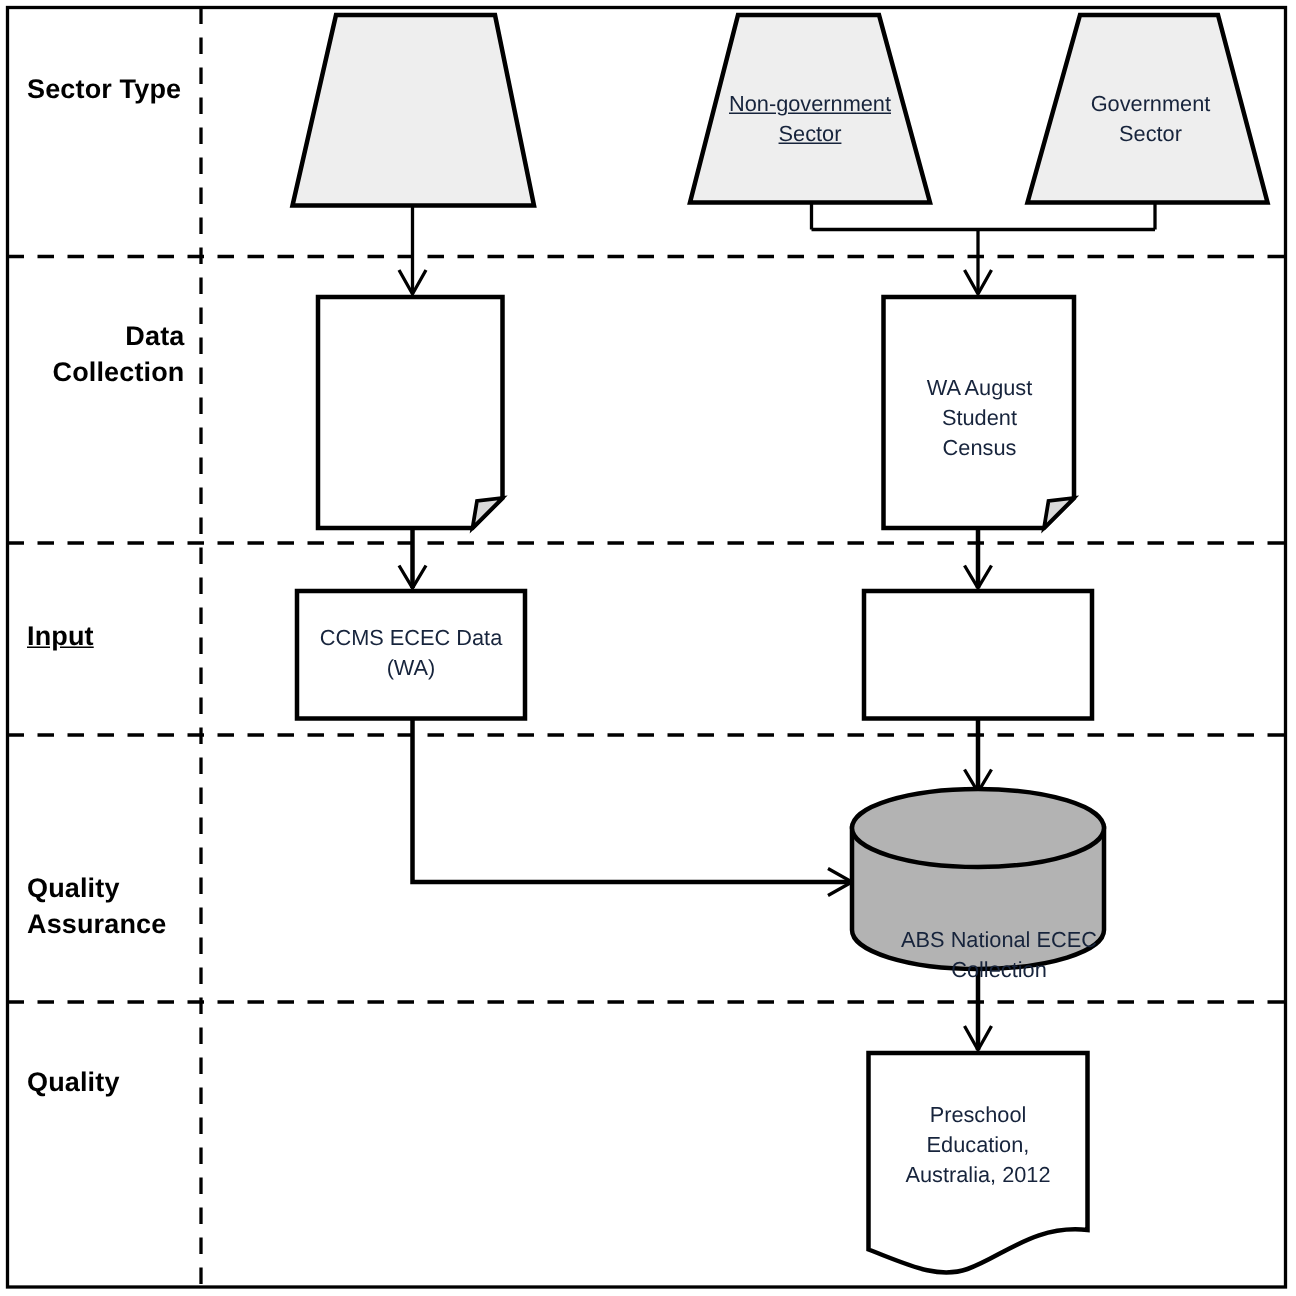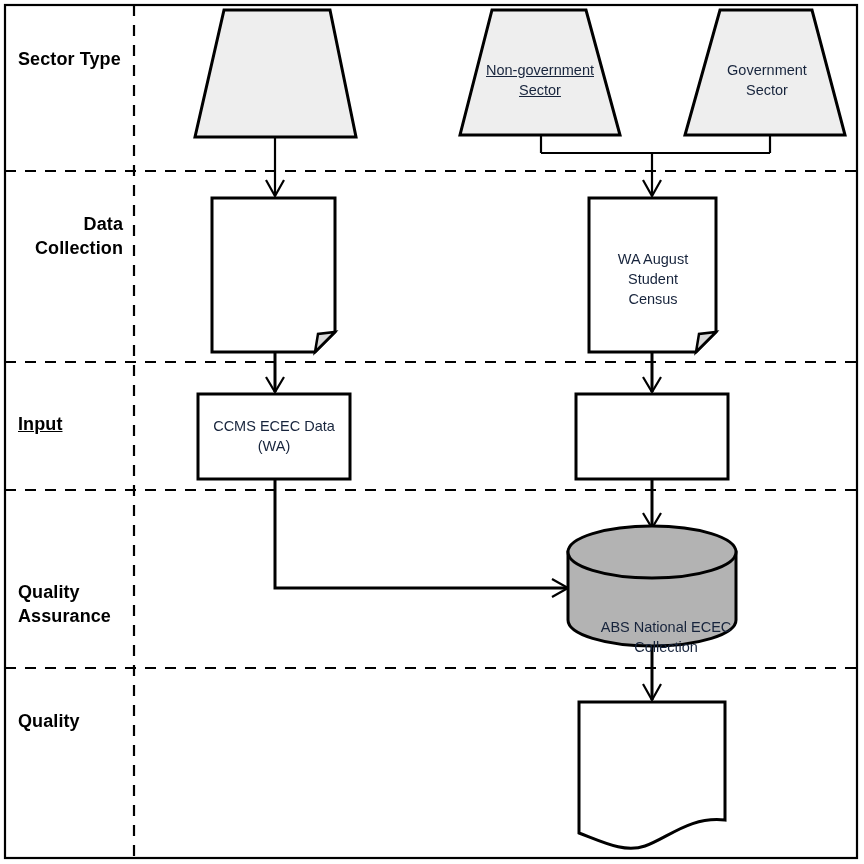--- a/index.html
+++ b/index.html
@@ -179,14 +179,17 @@
 Student
 Census</div>
 
   <div class="node-label" style="left:199px; top:411px; width:150px; height:50px;">CCMS ECEC Data
 (WA)</div>
 
 
   <div class="node-label" style="left:570px; top:578px; width:192px; height:46px;margin-top:36px;">ABS National ECEC
 Collection</div>
 
+  <div class="node-label" style="left:580px; top:731px; width:144px; height:66px;">Preschool
+Education,
+Australia, 2012</div>
 
 </div>
 
 </body></html>

